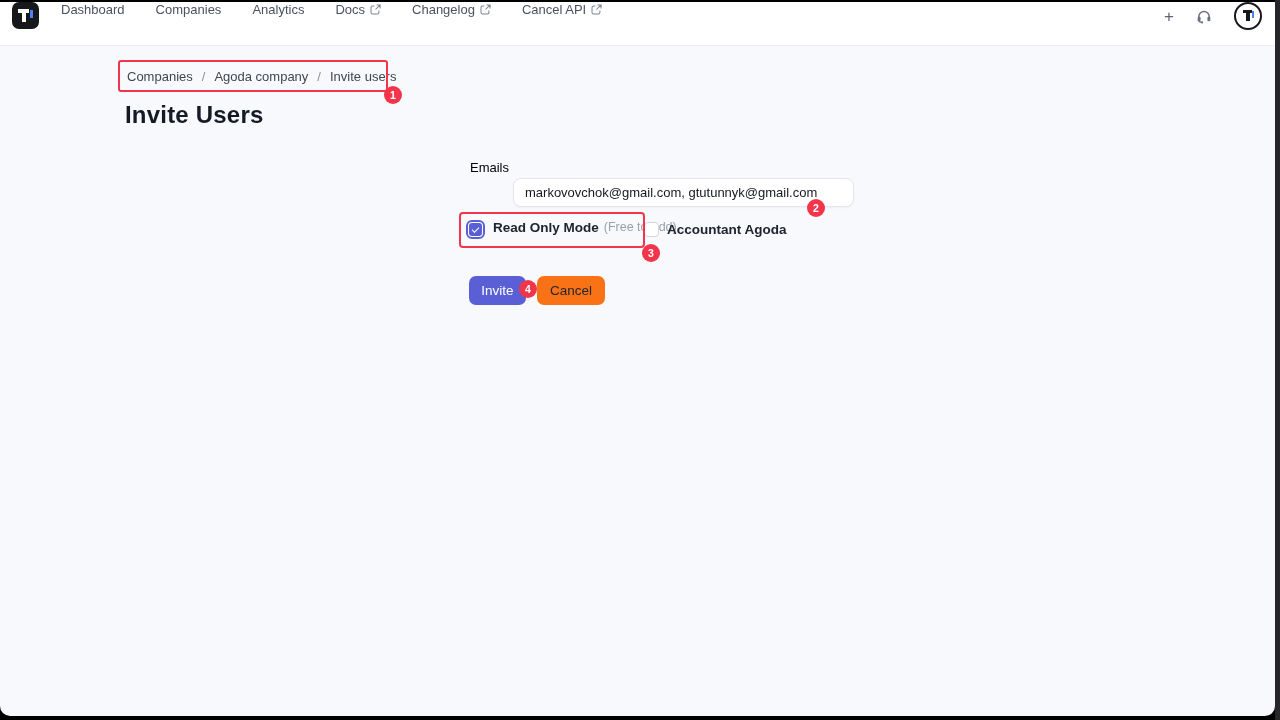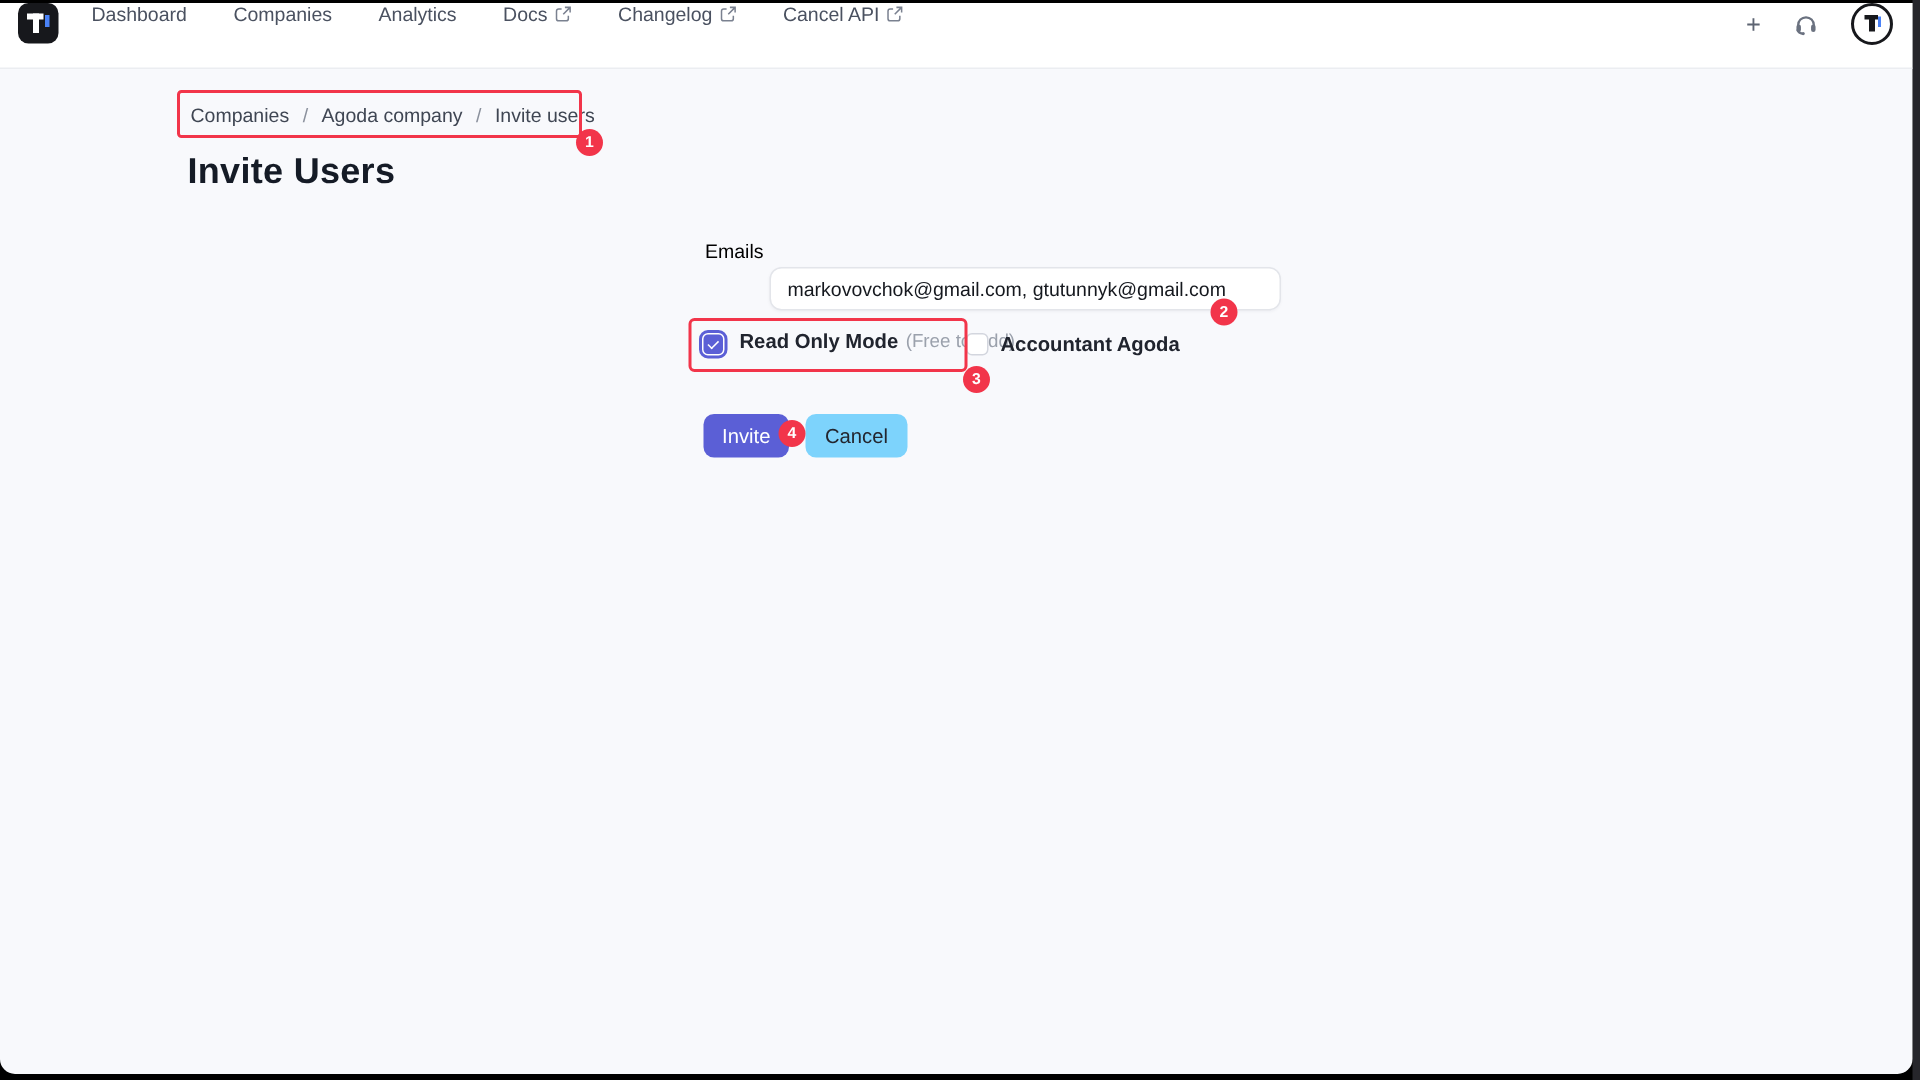--- a/index.html
+++ b/index.html
@@ -79,21 +79,21 @@
   }
   .checkbox-empty {
     width: 15px; height: 15px; background: #fff; border: 1.5px solid #d3d6de; border-radius: 4px;
     cursor: pointer; flex: none;
   }
   .cb-label { font-size: 13.5px; font-weight: 600; color: #20242e; margin-left: 8px; white-space: nowrap; }
   .cb-hint { font-size: 12.5px; font-weight: 400; color: #9ba1ac; margin-left: 5px; white-space: nowrap; }
 
   .btn { position: absolute; top: 250px; height: 29px; border: none; border-radius: 7px; font-family: "Liberation Sans", sans-serif; font-size: 13.5px; cursor: pointer; margin-top: 24px; }
   .btn-invite { left: 469px; width: 57px; background: #5b5fd6; color: #fff; }
-  .btn-cancel { left: 537px; width: 68px; background: #7dd3fc; color: #23262f; }
+  .btn-cancel { left: 537px; width: 68px; background: #f97316; color: #23262f; }
 
   
   .anno-box { position: absolute; border: 2.5px solid #f2354a; pointer-events: none; }
   .anno-box-1 { left: 118px; top: 58px; width: 270px; height: 32px; border-radius: 3px; }
   .anno-box-3 { left: 459px; top: 210px; width: 186px; height: 36px; border-radius: 4px; }
   .anno-badge {
     position: absolute; width: 18px; height: 18px; border-radius: 50%; background: #f2354a;
     color: #fff; font-size: 10.5px; font-weight: 700; display: flex; align-items: center; justify-content: center;
     pointer-events: none;
   }

